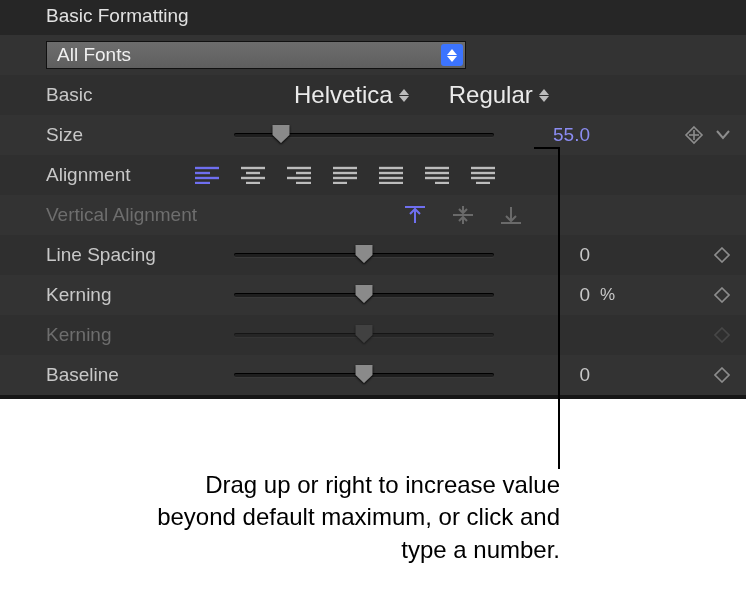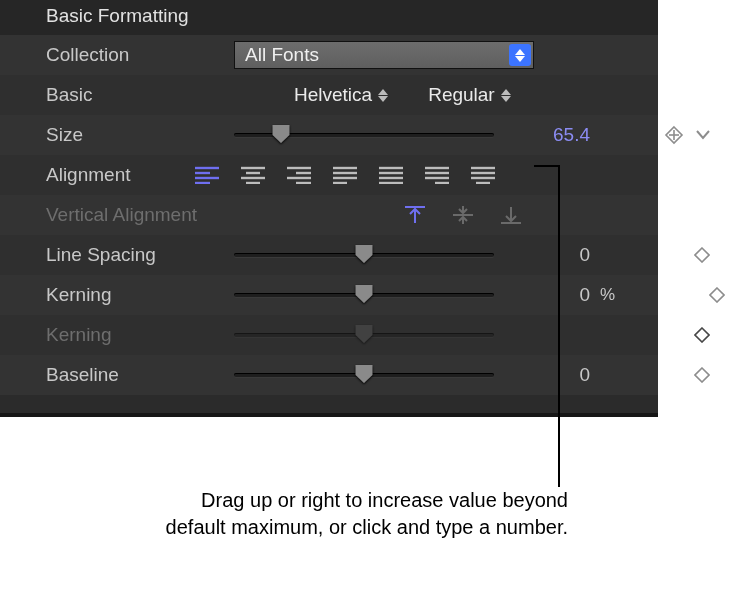--- a/index.html
+++ b/index.html
@@ -20,23 +20,23 @@
   * { box-sizing: border-box; }
   body {
     margin: 0;
     font-family: "Helvetica Neue", Helvetica, Arial, sans-serif;
     background: #fff;
     width: 746px;
   }
   .panel {
     background: var(--bg);
     color: var(--text);
-    width: 658px;
+    width: 746px;
     font-size: 19px;
-    padding-bottom: 18px;
+    padding-bottom: 0;
     border-bottom: 4px solid #161616;
   }
   .header {
     padding: 5px 18px 8px 46px;
     font-size: 19px;
     color: #e2e2e2;
     background: #262626;
   }
   .row {
     display: flex;
@@ -84,21 +84,21 @@
     display:flex;
     gap: 40px;
     justify-content:flex-start;
     margin-left: 60px;
   }
   .inline-popup {
     display:flex;
     align-items:center;
     gap:6px;
     color:#eaeaea;
-    font-size:19px;
+    font-size:24px;
   }
   .updown {
     display:flex;flex-direction:column;gap:1px;
   }
   .updown svg { display:block; }
 
   
   .slider-zone {
     flex: 0 0 260px;
     display:flex;align-items:center;
@@ -176,39 +176,38 @@
     width: 2px; height: 70px;
     background:#000;
   }
   .callout-tick {
     position:absolute;
     left:534px; top:-6px;
     width:26px;height:2px;background:#000;
   }
   .caption {
     position:absolute;
-    left: 148px; top: 70px;
+    left: 140px; top: 70px;
     width: 420px;
     text-align:right;
-    font-size:20px;
+    font-size:24px;
     color:#000;
     line-height:1.35;
   }
 </style>
 </head>
 <body>
 
 <div class="panel">
 
   <div class="header">
     <span>Basic Formatting</span>
   </div>
 
   <div class="row">
-    <div class="label">Collection</div>
     <div class="popup">
       <span>All Fonts</span>
       <span class="arrows">
         <svg width="10" height="6">
             <path d="M0 6 L5 0 L10 6 Z" fill="#fff"></path>
           </svg>
         <svg width="10" height="6">
             <path d="M0 0 L5 6 L10 0 Z" fill="#fff"></path>
           </svg>
       </span>
@@ -249,21 +248,21 @@
     <div class="label">Size</div>
     <div class="slider-zone">
       <div class="track">
         <div class="thumb" style="left:18%">
           <svg width="19" height="18">
               <path d="M1 0 H18 V10 L9.5 18 L1 10 Z" fill="#8a8a8a"></path>
             </svg>
         </div>
       </div>
     </div>
-    <div class="value blue">65.4</div>
+    <div class="value blue">55.0</div>
     <div class="suffix"></div>
     <div class="kf-zone">
       <span class="kf-diamond">
         <svg width="20" height="20">
             <g fill="none" stroke="#8d8d8d" stroke-width="1.6">
           <path d="M10 2 L18 10 L10 18 L2 10 Z"></path>
               <line x1="10" y1="5" x2="10" y2="15"></line>
               <line x1="5" y1="10" x2="15" y2="10"></line>
         </g>
           </svg>

